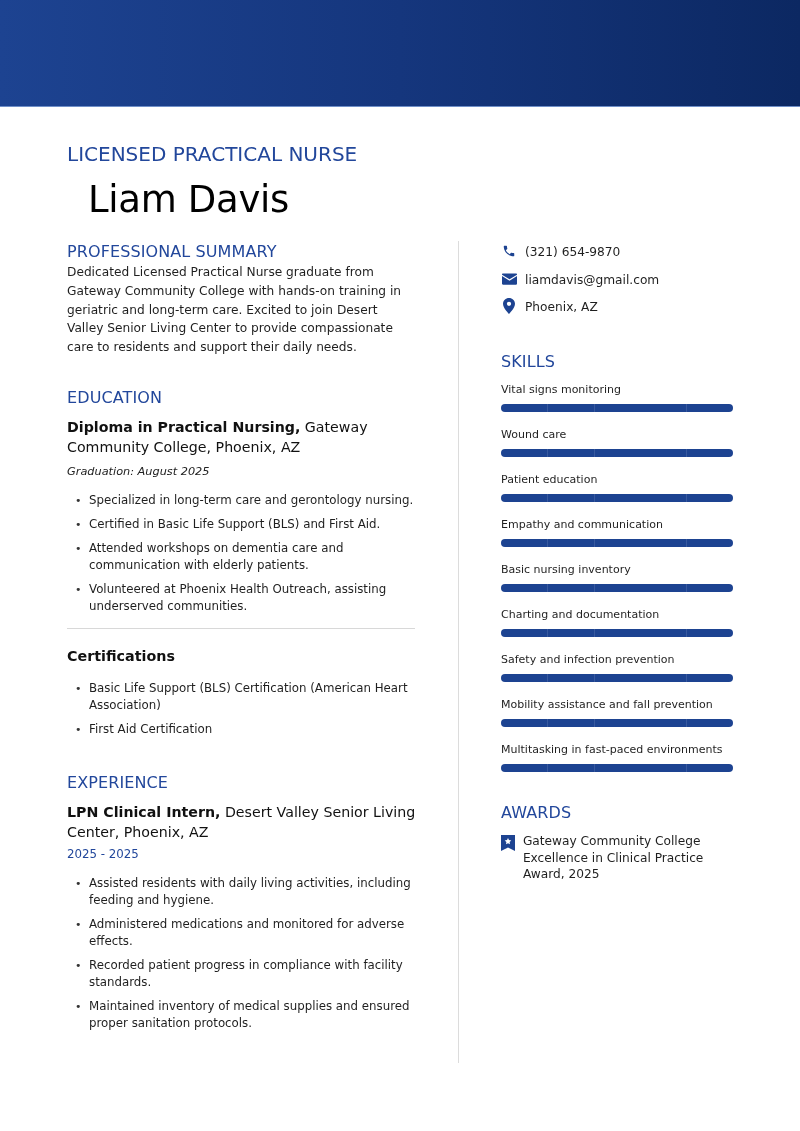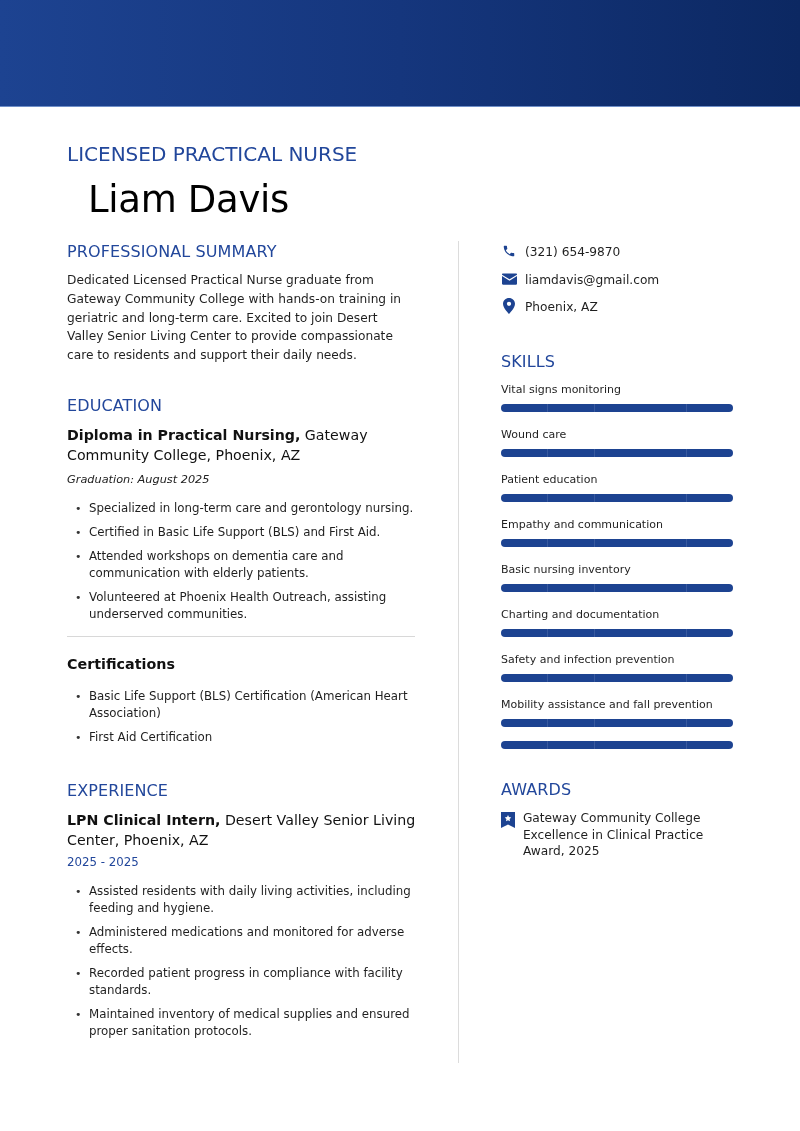--- a/index.html
+++ b/index.html
@@ -16,21 +16,21 @@
     .job-title { font-size: 20px; color: #22479b; letter-spacing: 0px; font-weight: normal; line-height: 26px; }
     .name { font-size: 37px; color: #000; font-weight: normal; line-height: 46px; margin-top: 10px; letter-spacing: -0.3px; margin-left: 21px; }
 
     .divider-v { position: absolute; left: 458px; top: 241px; width: 1px; height: 822px; background: #dcdcdc; }
 
     .left-col { position: absolute; left: 67px; top: 241px; width: 350px; }
     .right-col { position: absolute; left: 501px; top: 241px; width: 235px; }
 
     .section-heading { font-size: 16px; color: #22479b; font-weight: normal; line-height: 22px; letter-spacing: 0.1px; }
 
-    .summary-text { font-size: 12.2px; line-height: 18.8px; color: #1f1f1f; margin-top: 8px; }
+    .summary-text { font-size: 12.2px; line-height: 18.8px; color: #1f1f1f; }
 
     .edu { margin-top: 30px; }
     .entry-title { font-size: 14.2px; line-height: 20.5px; margin-top: 8px; color: #111; }
     .entry-title b { font-weight: bold; }
     .grad-date { font-size: 11.3px; font-style: italic; color: #222; margin-top: 6px; line-height: 16px; }
 
     ul.bullets { list-style: none; margin-top: 12px; padding-left: 0; }
     ul.bullets li { position: relative; padding-left: 22px; font-size: 11.8px; line-height: 17px; margin-bottom: 7px; color: #1f1f1f; }
     ul.bullets li::before { content: "•"; position: absolute; left: 8px; top: 0; font-size: 11px; color: #333; }
 
@@ -199,20 +199,21 @@
     </div>
     <div class="skill" style="margin-top:14px;">
       <div class="skill-label">Mobility assistance and fall prevention</div>
       <div class="skill-bar">
           <i class="seg" style="left:46px"></i>
           <i class="seg" style="left:93px"></i>
           <i class="seg" style="left:185px"></i>
         </div>
     </div>
     <div class="skill" style="margin-top:14px;">
+      <div class="skill-label">Multitasking in fast-paced environments</div>
       <div class="skill-bar">
           <i class="seg" style="left:46px"></i>
           <i class="seg" style="left:93px"></i>
           <i class="seg" style="left:185px"></i>
         </div>
     </div>
   </section>
 
   <section class="awards">
     <h2 class="section-heading">AWARDS</h2>

